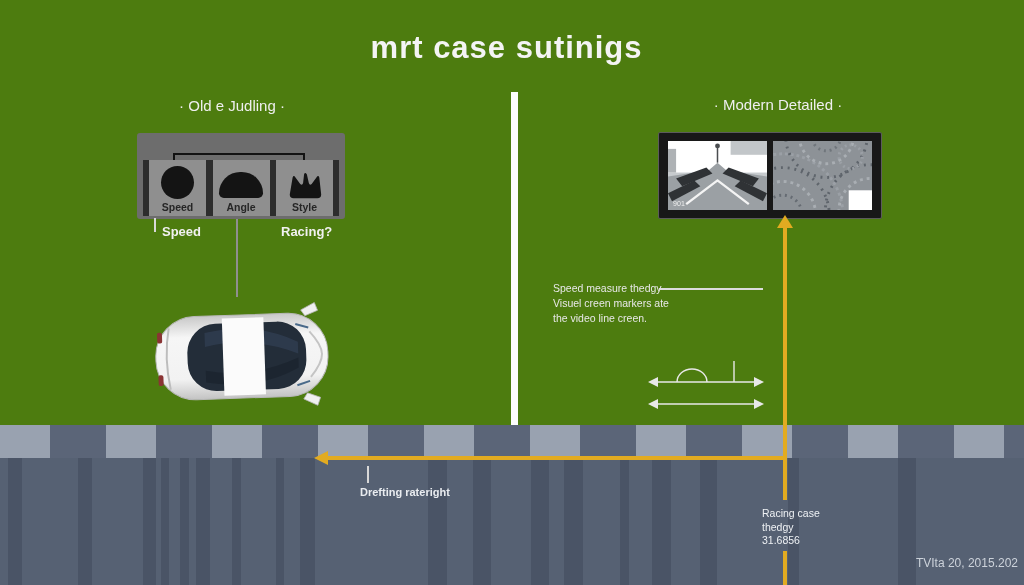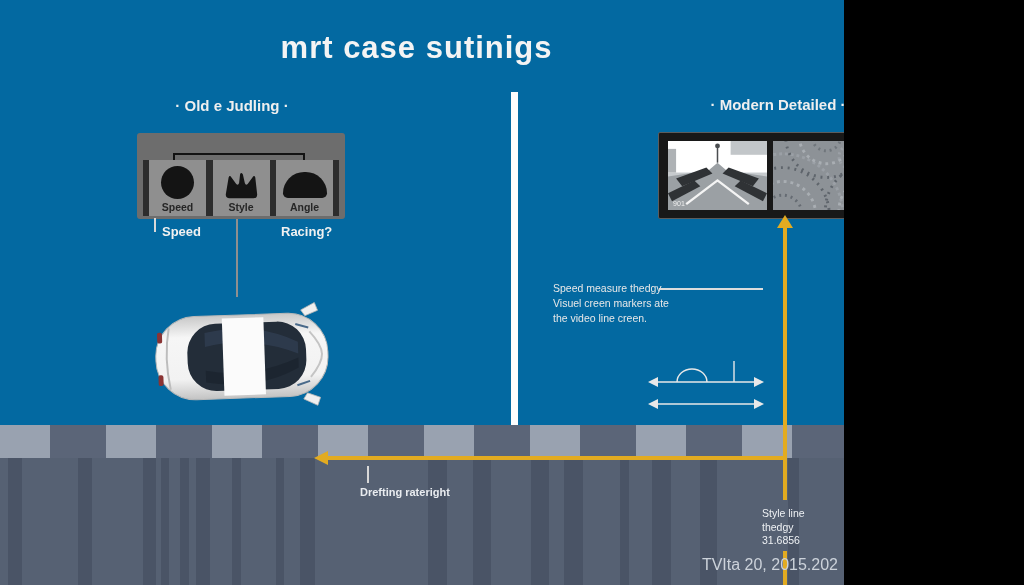--- a/index.html
+++ b/index.html
@@ -1,23 +1,23 @@
 <!DOCTYPE html>
 <html><head>
 <meta charset="utf-8">
 <style>
   html,body{margin:0;padding:0;background:#000;}
-  .stage{position:relative;width:844px;height:585px;background:#0369a1;overflow:hidden;
+  .stage{position:relative;width:1024px;height:585px;background:#4d7c0f;overflow:hidden;
          font-family:"Liberation Sans",sans-serif;color:#fff;}
   .abs{position:absolute;}
 
   
   .title{top:30px;left:50%;transform:translateX(-52%);font-size:31px;font-weight:700;
          letter-spacing:1px;color:#f4f4f4;white-space:nowrap;}
-  .sec-header{font-size:15px;font-weight:700;color:#efefef;white-space:nowrap;transform:translateX(-50%);}
+  .sec-header{font-size:15px;font-weight:400;color:#efefef;white-space:nowrap;transform:translateX(-50%);}
 
   
   .divider{left:511px;top:92px;width:7px;height:493px;background:#fdfdfd;}
 
   
   .panel{left:137px;top:133px;width:208px;height:86px;background:#6d6d6d;border-radius:3px;}
   .panel-inner{position:absolute;left:6px;right:6px;top:27px;bottom:3px;background:#2d2d2d;
                display:flex;justify-content:space-between;padding:0 6px;align-items:flex-end;}
   .cell{width:57px;height:54px;background:#8f8f8f;display:flex;flex-direction:column;
         align-items:center;justify-content:flex-end;padding-bottom:2px;}
@@ -51,21 +51,21 @@
   .y-line-h{left:327px;top:456px;width:459px;height:4px;background:#e2ab21;}
   .y-arrow-left{left:314px;top:451px;width:0;height:0;border-top:7px solid transparent;
       border-bottom:7px solid transparent;border-right:14px solid #e2ab21;}
   .y-line-v1{left:783px;top:227px;width:4px;height:273px;background:#e2ab21;}
   .y-line-v2{left:783px;top:551px;width:4px;height:34px;background:#e2ab21;}
   .y-arrow-up{left:777px;top:215px;width:0;height:0;border-left:8px solid transparent;
       border-right:8px solid transparent;border-bottom:13px solid #e2ab21;}
 
   .road-text{font-size:11px;color:#e9ecf0;font-weight:bold;}
   .racing-text{font-size:10.5px;line-height:13.5px;color:#eef1f4;}
-  .footer-text{font-size:16px;color:#ccd2da;}
+  .footer-text{font-size:12px;color:#ccd2da;}
 </style>
 </head>
 <body>
 
 <div class="stage">
 
   <div class="abs title">mrt case sutinigs</div>
 
   <div class="abs sec-header" style="left:232px;top:97px;">· Old e Judling ·</div>
   <div class="abs sec-header" style="left:778px;top:96px;">· Modern Detailed ·</div>
@@ -75,28 +75,28 @@
   <div class="abs panel">
     <div class="bracket-h"></div>
     <div class="bracket-v" style="left:36px;"></div>
     <div class="bracket-v" style="left:166px;"></div>
     <div class="panel-inner">
       <div class="cell">
         <div class="icon-circle"></div>
         <div class="label">Speed</div>
       </div>
       <div class="cell">
+        <div class="icon-dome"></div>
+        <div class="label">Angle</div>
+      </div>
+      <div class="cell">
         <svg width="40" height="32" viewBox="0 0 42 32">
           <path d="M5,26 L8,8 Q9,5 11,8 L16,15 Q18,17 19,14 L20,5 Q21,2 23,5 L25,14 Q26,17 28,15 L33,8 Q35,5 36,8 L38,26 Q38,30 34,30 L9,30 Q5,30 5,26 Z" fill="#141414"></path>
         </svg>
         <div class="label">Style</div>
-      </div>
-      <div class="cell">
-        <div class="icon-dome"></div>
-        <div class="label">Angle</div>
       </div>
     </div>
   </div>
 
   <div class="abs tickline" style="left:154px;top:218px;height:14px;"></div>
   <div class="abs callout" style="left:162px;top:224px;">Speed</div>
   <div class="abs callout" style="left:281px;top:224px;">Racing?</div>
   <div class="abs connector"></div>
 
   <div class="abs" style="left:148px;top:300px;transform:rotate(-2deg);">
@@ -188,20 +188,20 @@
   <div class="abs y-line-h"></div>
   <div class="abs y-arrow-left"></div>
   <div class="abs y-line-v1"></div>
   <div class="abs y-line-v2"></div>
   <div class="abs y-arrow-up"></div>
 
   <div class="abs tickline" style="left:367px;top:466px;height:17px;"></div>
   <div class="abs road-text" style="left:360px;top:486px;">Drefting rateright</div>
 
   <div class="abs" style="left:762px;top:507px;">
-    <div class="racing-text">Style line</div>
+    <div class="racing-text">Racing case</div>
     <div class="racing-text">thedgy</div>
     <div class="racing-text">31.6856</div>
   </div>
 
   <div class="abs footer-text" style="right:6px;top:556px;">TVIta 20, 2015.202</div>
 
 </div>
 
 </body></html>

